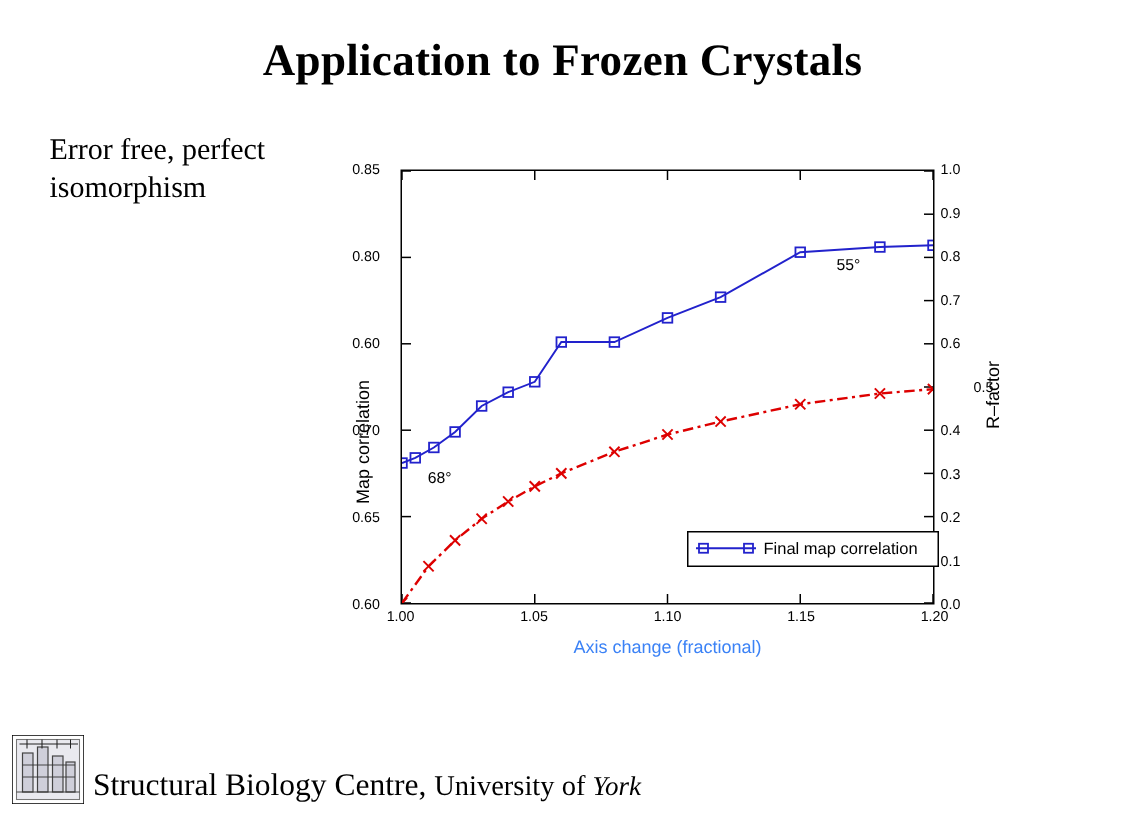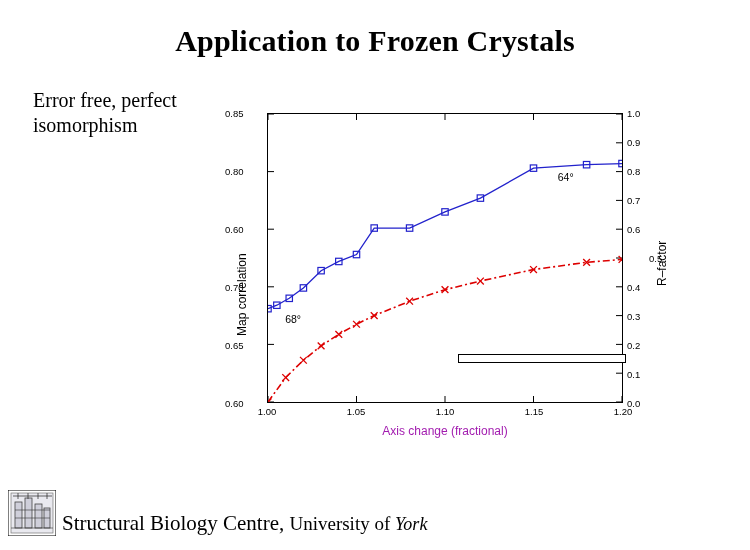--- a/index.html
+++ b/index.html
@@ -66,21 +66,21 @@
     background: #ffffff;
   }
   #plot svg { display:block; }
   .tick-label {
     position: absolute;
     font-family: "Liberation Sans", sans-serif;
     font-size: 9.5px;
     color: #000000;
     white-space: nowrap;
   }
-  .ylab-left { text-align: left; }
+  .ylab-left { text-align: center; }
   .ylab-right { text-align: right; }
   .xlab { text-align: center; }
   #y-axis-title {
     position: absolute;
     font-family: "Liberation Sans", sans-serif;
     font-size: 12px;
     color: #000000;
     transform: rotate(-90deg);
     transform-origin: left top;
     white-space: nowrap;
@@ -95,21 +95,21 @@
     white-space: nowrap;
   }
   #x-axis-title {
     position: absolute;
     left: 42px;
     top: 338px;
     width: 356px;
     text-align: center;
     font-family: "Liberation Sans", sans-serif;
     font-size: 12px;
-    color: #a21caf;
+    color: #3b82f6;
   }
   .annot {
     position: absolute;
     font-family: "Liberation Sans", sans-serif;
     font-size: 10.5px;
     color: #000000;
     white-space: nowrap;
   }
   
   #legend {
@@ -311,23 +311,33 @@
             <line x1="322.00" y1="144.92" x2="315.20" y2="151.72"></line>
           </g>
           <g stroke="#dd0000" stroke-width="1.3">
             <line x1="350.60" y1="142.04" x2="357.40" y2="148.84"></line>
             <line x1="357.40" y1="142.04" x2="350.60" y2="148.84"></line>
           </g>
         </g>
     </svg>
 
     <div class="annot" id="annot-0" style="left: 17.16px; top: 199.056px;">68°</div>
-    <div class="annot" id="annot-1" style="left: 289.74px; top: 57.36px;">64°</div>
+    <div class="annot" id="annot-1" style="left: 289.74px; top: 57.36px;">55°</div>
 
     <div id="legend">
+      <div class="legend-row">
+        <div class="legend-sample">
+          <svg width="42" height="13" viewBox="0 0 42 13" xmlns="http://www.w3.org/2000/svg">
+            <line x1="1" y1="6.5" x2="41" y2="6.5" stroke="#2222cc" stroke-width="1.3"></line>
+            <rect x="3" y="3.5" width="6" height="6" fill="none" stroke="#2222cc" stroke-width="1.2"></rect>
+            <rect x="33" y="3.5" width="6" height="6" fill="none" stroke="#2222cc" stroke-width="1.2"></rect>
+          </svg>
+        </div>
+        <div class="legend-text">Final map correlation</div>
+      </div>
     </div>
   </div>
 </div>
 
 <div id="footer">
   <div id="footer-logo">
     <svg width="48" height="46" viewBox="0 0 48 46" xmlns="http://www.w3.org/2000/svg">
       <rect x="0" y="0" width="48" height="46" fill="#ffffff" stroke="#000000" stroke-width="1"></rect>
       <rect x="3" y="3" width="42" height="40" fill="#e9e9ef" stroke="#777777" stroke-width="0.7"></rect>
       <g stroke="#444444" stroke-width="0.8" fill="#cfcfda">

